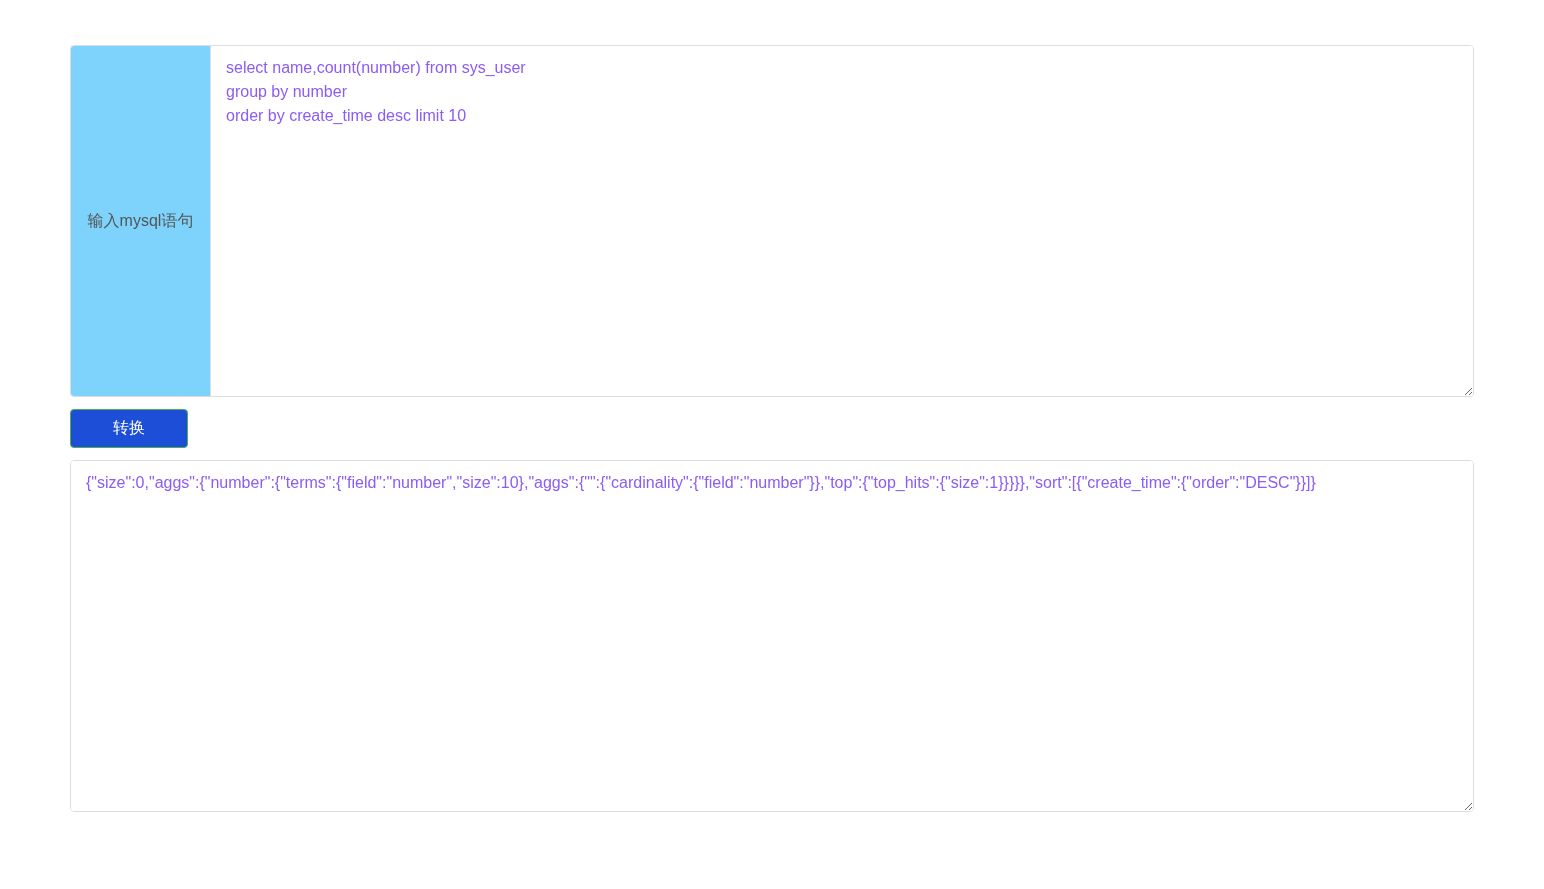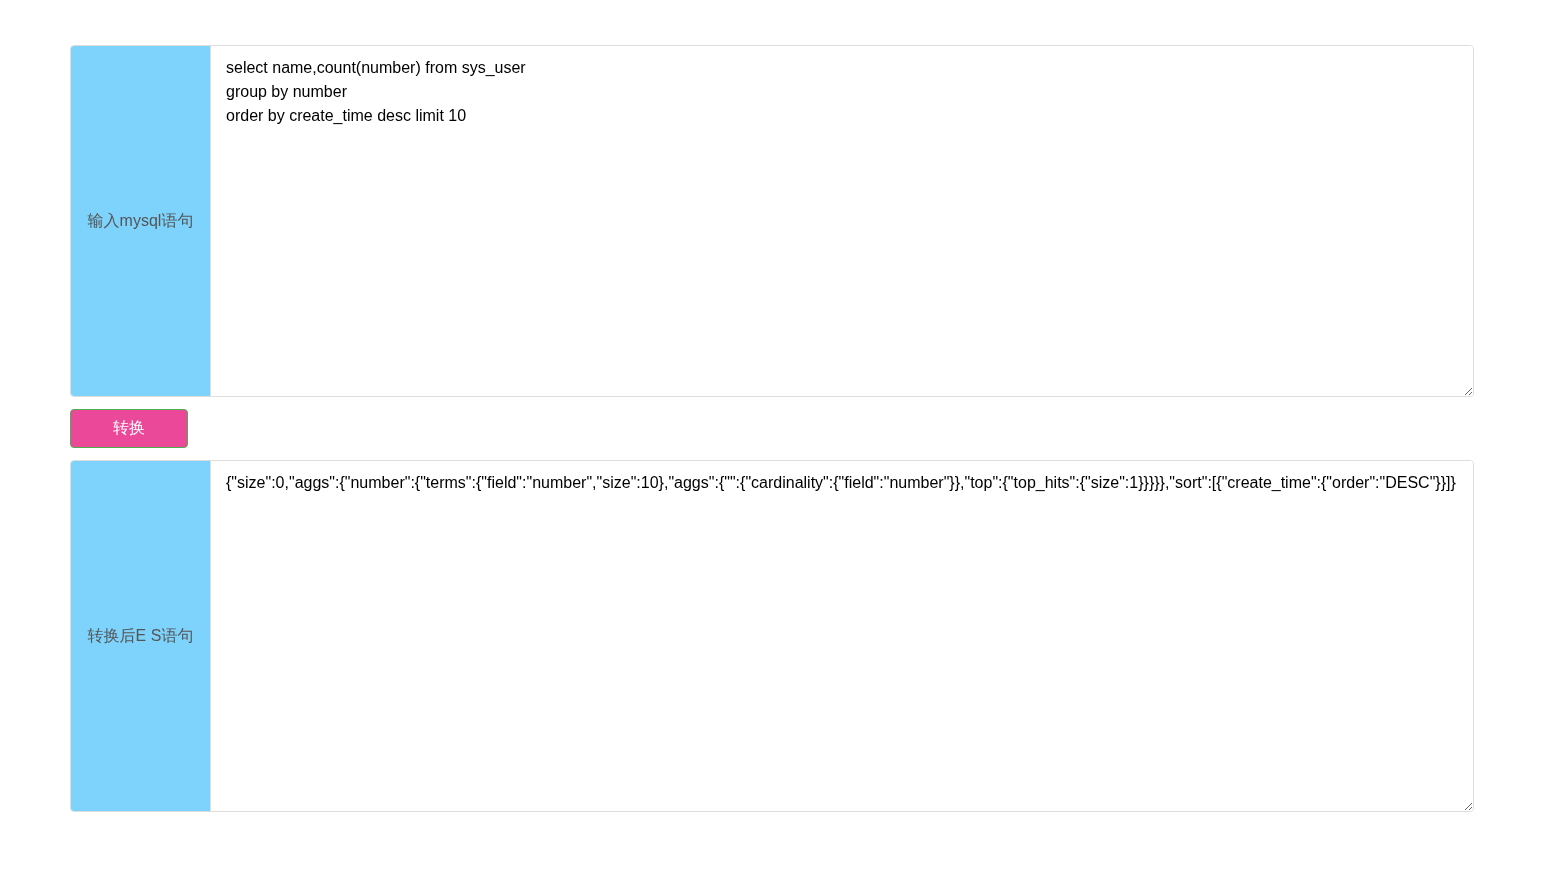--- a/index.html
+++ b/index.html
@@ -36,31 +36,31 @@
       flex: 1;
       position: relative;
     }
     textarea {
       width: 100%;
       height: 350px;
       border: none;
       padding: 10px 15px;
       font-family: -apple-system, BlinkMacSystemFont, "Segoe UI", Helvetica, Arial, sans-serif;
       font-size: 16px;
-      color: #000000;
+      color: #8b5cf6;
       line-height: 1.5;
       resize: both;
       outline: none;
       display: block;
     }
     .button-row {
       margin-bottom: 12px;
     }
     .convert-button {
-      background: #ec4899;
+      background: #1d4ed8;
       color: #ffffff;
       border: 1px solid #4cae4c;
       border-radius: 4px;
       padding: 8px 42px;
       font-size: 16px;
       cursor: pointer;
     }
   </style>
 </head>
 <body>
@@ -72,17 +72,16 @@
 group by number
 order by create_time desc limit 10</textarea>
   </div>
 </div>
 
 <div class="button-row">
   <button class="convert-button">转换</button>
 </div>
 
 <div class="form-row">
-  <div class="label-cell">转换后E S语句</div>
   <div class="textarea-cell">
     <textarea style="">{"size":0,"aggs":{"number":{"terms":{"field":"number","size":10},"aggs":{"":{"cardinality":{"field":"number"}},"top":{"top_hits":{"size":1}}}}},"sort":[{"create_time":{"order":"DESC"}}]}</textarea>
   </div>
 </div>
 
 </body></html>

